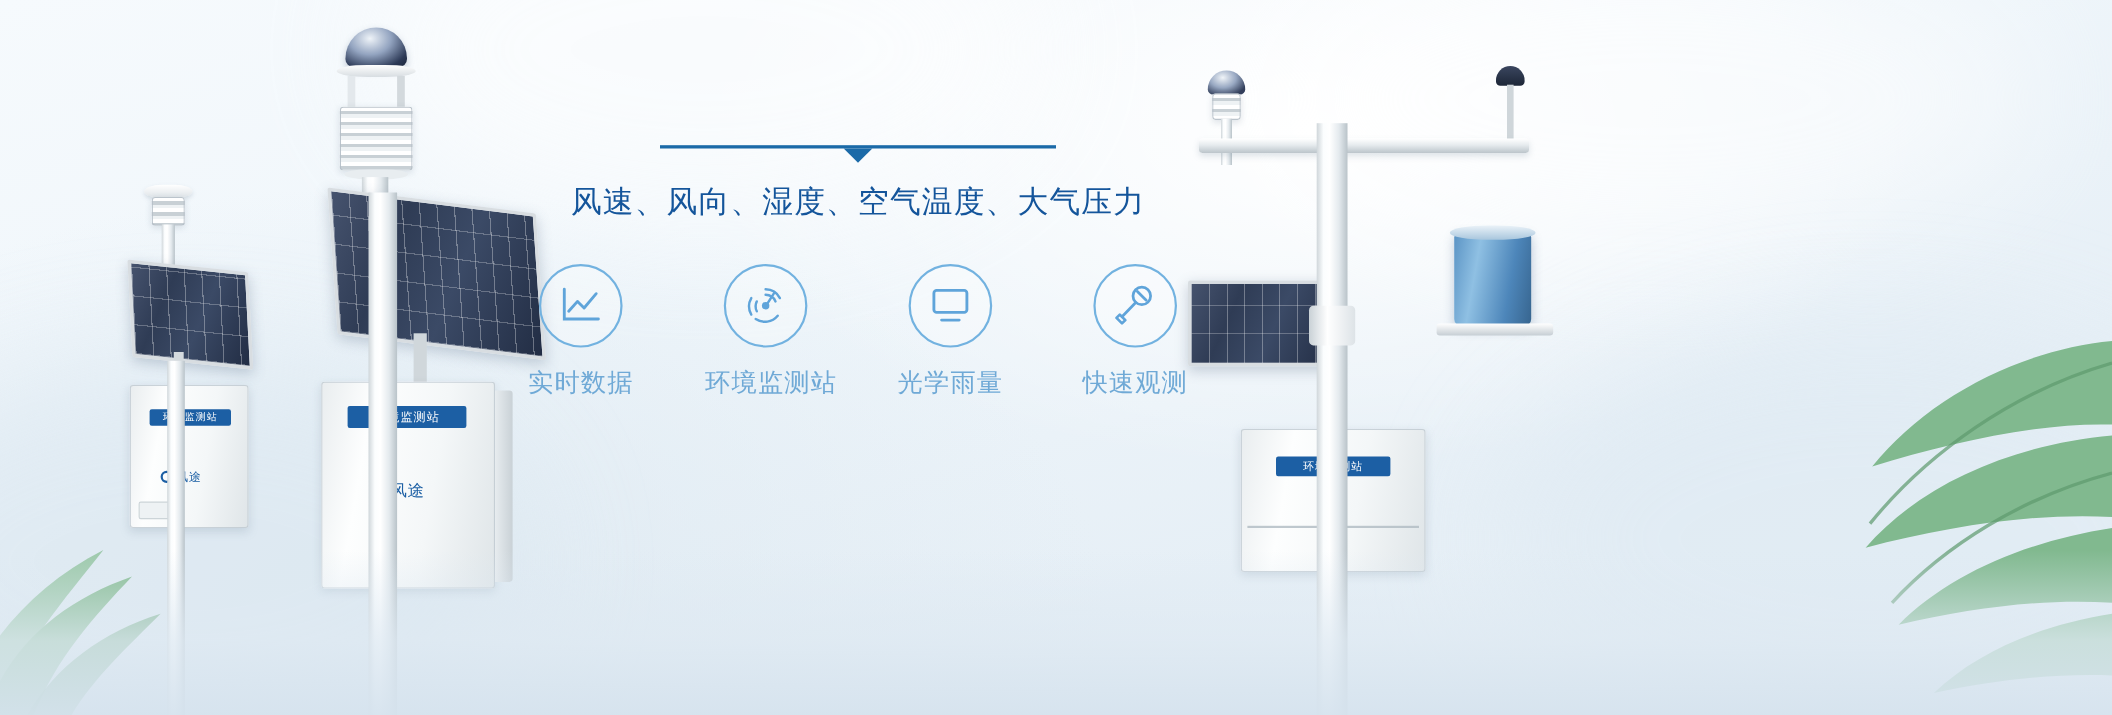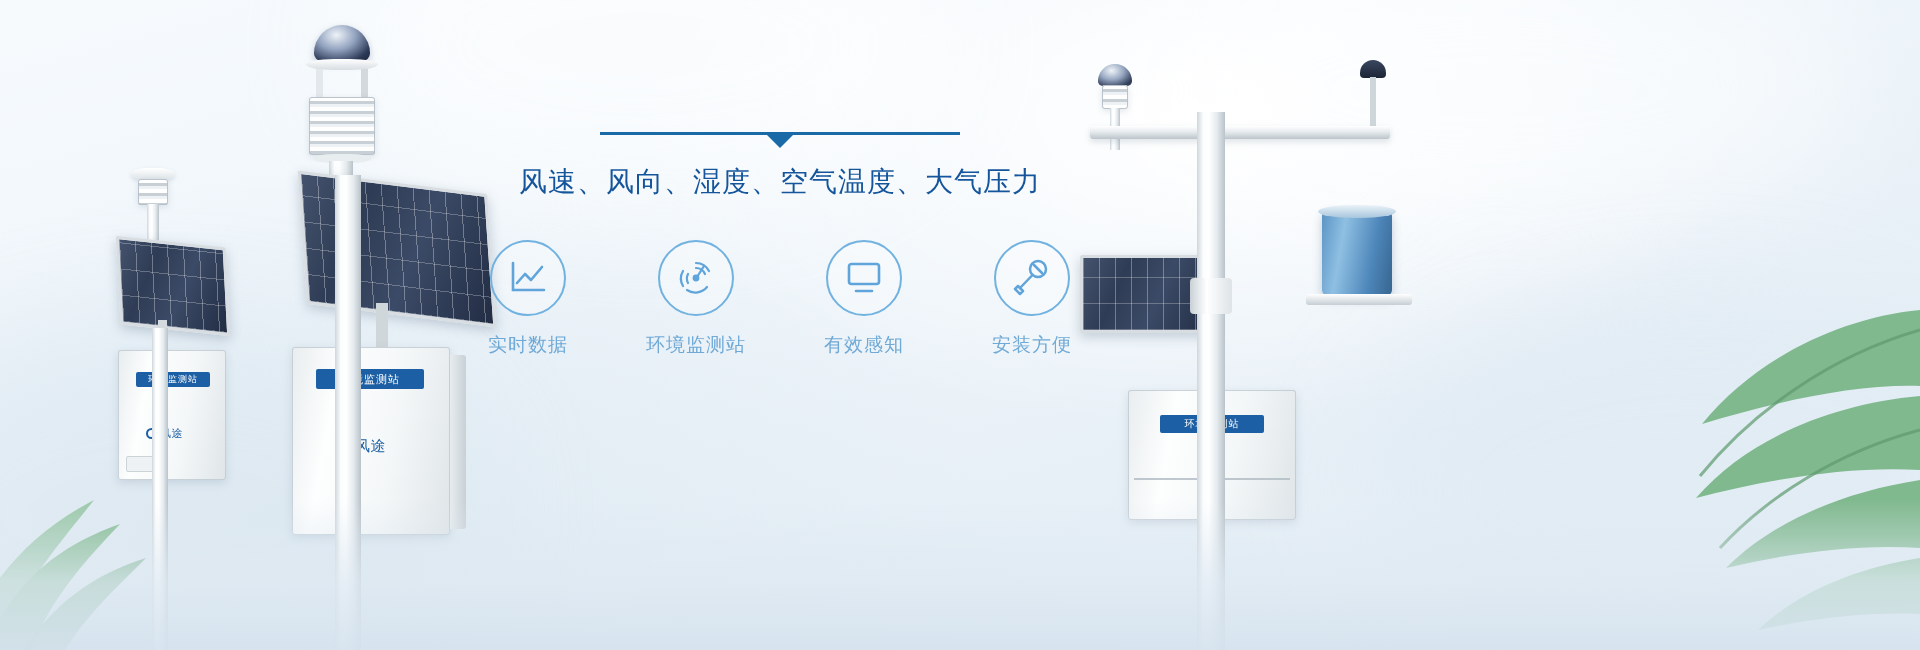--- a/index.html
+++ b/index.html
@@ -36,35 +36,35 @@
   }
   .title .slash { color:#2f7fc0; font-weight:bold; }
 
   .divider { position:relative; width:360px; height:3px; margin:28px auto 0; background:#1b6aa8; }
   .divider::after {
     content:""; position:absolute; left:50%; top:3px; transform:translateX(-50%);
     border-left:13px solid transparent; border-right:13px solid transparent;
     border-top:13px solid #1b6aa8;
   }
 
-  .sub-list { margin-top:26px;font-family:Liberation Mono, monospace; }
+  .sub-list { margin-top:26px; }
   .sub-line {
     font-size:28px; color:#14559b; letter-spacing:1px; line-height:1.62;
     white-space:nowrap; font-weight:400;
   }
 
   
   .features { display:flex; justify-content:center; gap:58px; margin-top:34px; }
   .feature { width:110px; text-align:center; }
   .feat-circle {
     width:76px; height:76px; margin:0 auto; border-radius:50%;
     border:2px solid #72b2e0; display:flex; align-items:center; justify-content:center;
     background:rgba(255,255,255,.28);
   }
-  .feat-label { margin-top:16px; font-size:19px; color:#6fa9d6; letter-spacing:1px; white-space:nowrap; }
+  .feat-label { margin-top:16px; font-size:23px; color:#6fa9d6; letter-spacing:1px; white-space:nowrap; }
   .feat-circle svg { display:block; }
 
   
   .equip { position:absolute; }
 
   
   .pole { position:absolute; background:linear-gradient(90deg,#cfd6da 0%,#fbfdfe 22%,#ffffff 42%,#e4eaee 72%,#b9c3c9 100%); }
   .box-body {
     position:absolute; border-radius:3px;
     background:linear-gradient(100deg,#e9edef 0%,#fdfefe 26%,#f4f7f8 62%,#dfe5e8 100%);
@@ -258,33 +258,33 @@
         <div class="feat-label">环境监测站</div>
       </div>
 
       <div class="feature">
         <div class="feat-circle">
           <svg width="42" height="36" viewBox="0 0 42 36">
             <rect x="6" y="4" width="30" height="20" rx="2.5" stroke="#5fa4da" stroke-width="2.6" fill="none"></rect>
             <path d="M13 31 L29 31" stroke="#5fa4da" stroke-width="2.6" stroke-linecap="round"></path>
           </svg>
         </div>
-        <div class="feat-label">有效感知</div>
+        <div class="feat-label">光学雨量</div>
       </div>
 
       <div class="feature">
         <div class="feat-circle">
           <svg width="42" height="42" viewBox="0 0 42 42">
             <g stroke="#5fa4da" stroke-width="2.5" fill="none" stroke-linecap="round" stroke-linejoin="round">
               <circle cx="27" cy="12" r="8"></circle>
               <path d="M21.5 18 L9 31"></path>
               <path d="M7 29 L12 34 L9 37 L4 32 Z"></path>
               <path d="M23 8 L31 16"></path>
             </g>
           </svg>
         </div>
-        <div class="feat-label">安装方便</div>
+        <div class="feat-label">快速观测</div>
       </div>
 
     </div>
   </div>
 
 </div>
 
 </body></html>

